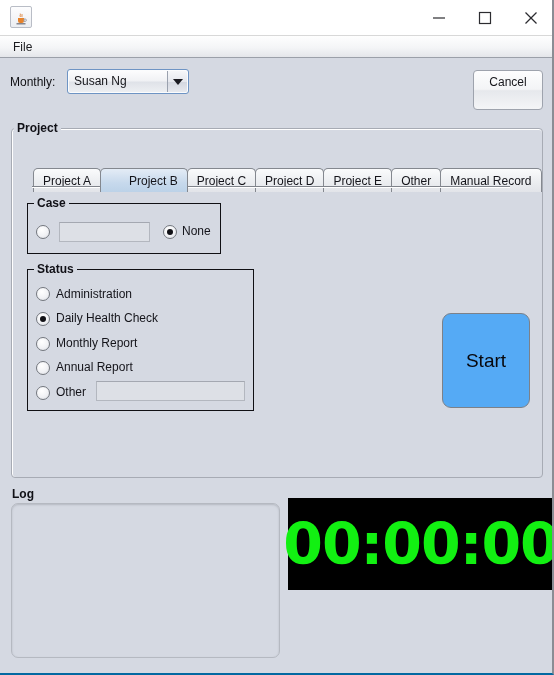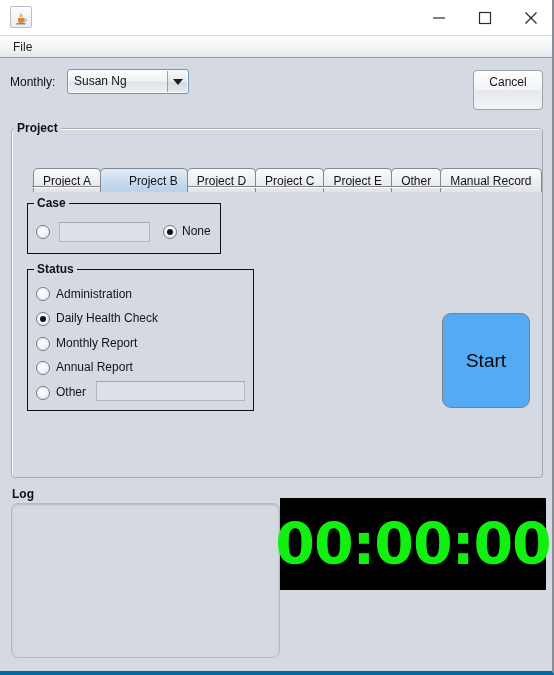--- a/index.html
+++ b/index.html
@@ -10,21 +10,21 @@
   body {
     font-family: "Liberation Sans", sans-serif;
   }
   #app {
     position: relative;
     width: 554px;
     height: 675px;
     overflow: hidden;
     background: #d5d9e2;
     border-right: 2px solid #8a8d94;
-    border-bottom: 4px solid #0369a1;
+    border-bottom: 2px solid #0369a1;
     box-sizing: border-box;
   }
 
   
   .titlebar {
     position: absolute;
     left: 0; top: 0;
     width: 554px;
     height: 36px;
     background: #ffffff;
@@ -280,21 +280,21 @@
     background: #d5d9e2;
     border: 1px solid #b5b9c1;
     border-radius: 7px;
     box-sizing: border-box;
     box-shadow: inset 0 1px 2px rgba(120,125,135,0.35);
   }
 
   
   .timer {
     position: absolute;
-    left: 280px; top: 498px;
+    left: 288px; top: 498px;
     width: 266px; height: 92px;
     background: #000000;
     display: flex;
     align-items: center;
     justify-content: center;
     box-sizing: border-box;
   }
   .timer-text {
     font-family: "DejaVu Sans", sans-serif;
     font-weight: bold;
@@ -347,22 +347,22 @@
     <div class="combo-arrow"></div>
   </div>
   <div class="cancel-btn">Cancel</div>
 
   <div class="project-panel"></div>
   <div class="panel-title">Project</div>
 
   <div class="tabstrip">
     <div class="tab">Project A</div>
     <div class="tab selected">Project B</div>
+    <div class="tab">Project C</div>
     <div class="tab">Project D</div>
-    <div class="tab">Project C</div>
     <div class="tab">Project E</div>
     <div class="tab">Other</div>
     <div class="tab">Manual Record</div>
   </div>
   <div class="tab-underline"></div>
 
   <div class="case-group"></div>
   <div class="case-title">Case</div>
   <div class="radio" style="left:36px; top:225px;"></div>
   <div class="textfield" style="left:59px; top:222px; width:91px; height:20px;"></div>

